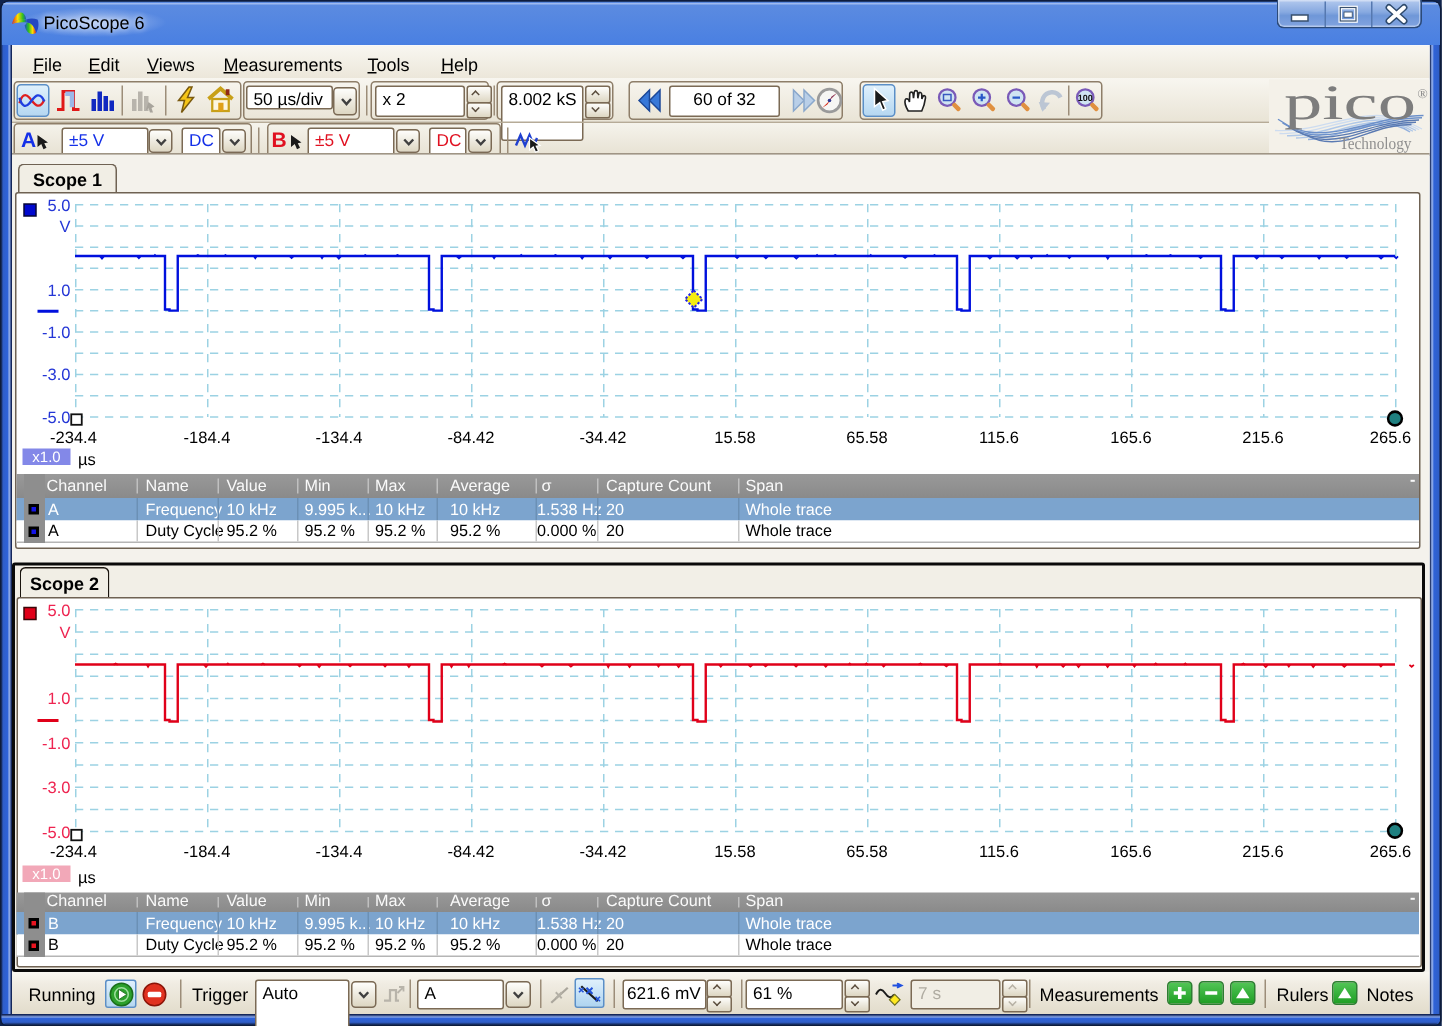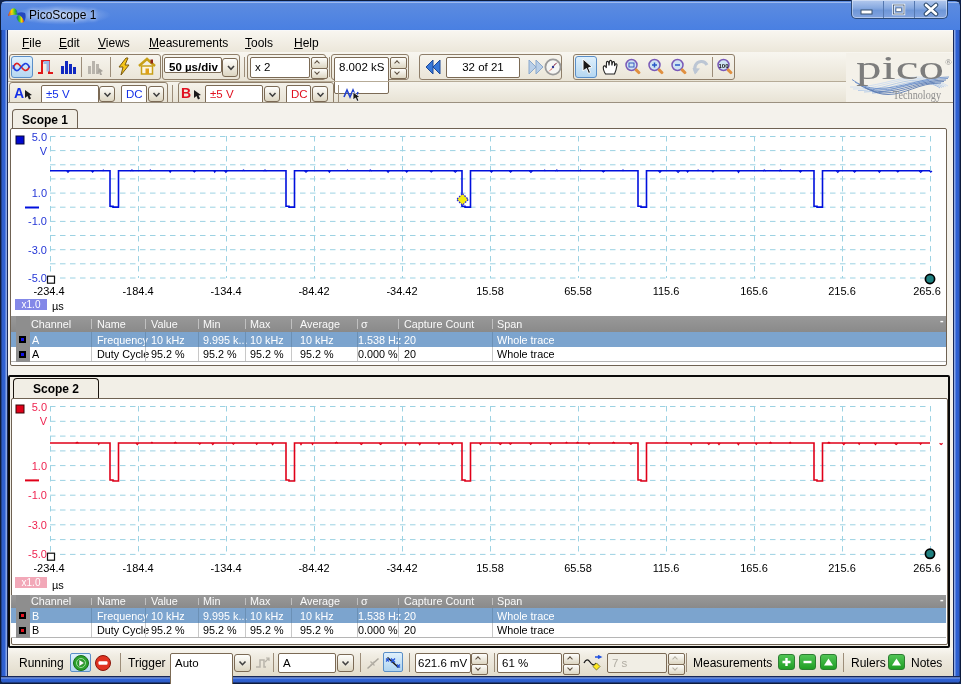--- a/index.html
+++ b/index.html
@@ -72,21 +72,21 @@
           <stop offset="0.35" stop-color="#30c020"></stop>
           <stop offset="0.7" stop-color="#ffe000"></stop>
           <stop offset="1" stop-color="#e02010"></stop>
         </linearGradient>
       </defs>
     <path d="M0,10 C2,2 7,0 9,5 L9.5,7 C5,6 2,8 0,10 z" fill="url(#rb1)"></path>
     <path d="M0,10 C3,7 6,6 9.5,7 L10,9 C6,8.5 3,9 0,10 z" fill="url(#rb1)"></path>
     <path d="M9.5,7 L10,9 C13,9.5 15,12 16,16 C18,13 18,9 17,7 C14.5,6 12,6 9.5,7 z" fill="#2448c0"></path>
     <path d="M10,9 C13,9.5 15,12 16,16 C12,18 9,15 8.5,11 z" fill="url(#rb2)"></path>
   </svg>
-  <div class="abs" style="left:29px;top:8px;font-size:12px;color:#000;text-shadow:0 0 4px rgba(255,255,255,.9);">PicoScope 1</div>
+  <div class="abs" style="left:29px;top:8px;font-size:12px;color:#000;text-shadow:0 0 4px rgba(255,255,255,.9);">PicoScope 6</div>
 
   <div class="abs" style="left:851px;top:0;width:97px;height:19px;border:1px solid #2c4a78;border-top:none;border-radius:0 0 5px 5px;background:linear-gradient(180deg,#b3c9ee 0,#87a9e0 45%,#6f97d8 58%,#82a4e0 100%);box-shadow:inset 0 0 0 1px rgba(255,255,255,.4);"></div>
   <div class="abs" style="left:883px;top:1px;width:1px;height:17px;background:#5578b0;"></div>
   <div class="abs" style="left:914px;top:1px;width:1px;height:17px;background:#5578b0;"></div>
   <svg class="abs" style="left:858px;top:2px;" width="18" height="15">
       <rect x="3" y="8" width="11" height="4" fill="#fff" stroke="#38506e" stroke-width="1"></rect>
     </svg>
   <svg class="abs" style="left:890px;top:2px;" width="18" height="15">
       <rect x="3.5" y="3" width="10.5" height="9" fill="none" stroke="#fff" stroke-width="2.4"></rect>
       <rect x="3.5" y="3" width="10.5" height="9" fill="none" stroke="#38506e" stroke-width="0.8"></rect>
@@ -140,21 +140,21 @@
       <path d="M11,1 L4,10 h4 l-2,8 8,-10 h-4 l3,-7 z" fill="#f5c518" stroke="#7a5a10" stroke-width="1"></path>
     </svg>
   <svg class="abs" style="left:137px;top:57px;" width="20" height="19">
       <path d="M2,9 L10,2 L18,9" fill="none" stroke="#c8a018" stroke-width="2.5"></path>
       <rect x="4.5" y="9" width="11" height="8" fill="#fdf6e0" stroke="#c8a018" stroke-width="1.5"></rect>
       <rect x="8.5" y="11.5" width="3.5" height="5.5" fill="#e0a018"></rect>
       <rect x="13.5" y="2.5" width="2.5" height="4" fill="#902818"></rect>
     </svg>
 
   <div class="abs grp" style="left:161.5px;top:54px;width:78px;height:26px;"></div>
-  <div class="field" style="left:164px;top:56.5px;width:58px;height:16px;line-height:19px;font-weight:bold;">50 µs/div</div>
+  <div class="field" style="left:164px;top:56.5px;width:58px;height:16px;line-height:19px;">50 µs/div</div>
   <div class="drop" style="left:221.5px;top:57.5px;width:16.5px;height:19px;"><svg width="16" height="17">
         <path d="M5,7 l3,3.4 3,-3.4" fill="none" stroke="#404040" stroke-width="1.6"></path>
       </svg></div>
   <div class="abs sep" style="left:243.5px;top:57px;height:20px;"></div>
   <div class="abs grp" style="left:247px;top:54px;width:79px;height:26px;"></div>
   <div class="field" style="left:250px;top:56.5px;width:60px;height:21px;line-height:19px;">x 2</div>
   <div class="abs spin" style="left:310.5px;top:57px;">
       <div class="up"></div>
       <div class="dn"></div>
     </div>
@@ -164,21 +164,21 @@
   <div class="abs spin" style="left:390px;top:57px;">
       <div class="up"></div>
       <div class="dn"></div>
     </div>
 
   <div class="abs grp" style="left:419px;top:54px;width:143px;height:26px;"></div>
   <svg class="abs" style="left:423px;top:57px;" width="20" height="20">
       <path d="M10,3 L3,10 L10,17 z" fill="#3878d8" stroke="#1c4898" stroke-width="1"></path>
       <path d="M17,3 L10,10 L17,17 z" fill="#3878d8" stroke="#1c4898" stroke-width="1"></path>
     </svg>
-  <div class="field" style="left:446px;top:56.5px;width:74px;height:21px;line-height:19px;text-align:center;padding-left:0;">32 of 21</div>
+  <div class="field" style="left:446px;top:56.5px;width:74px;height:21px;line-height:19px;text-align:center;padding-left:0;">60 of 32</div>
   <svg class="abs" style="left:526px;top:57px;" width="20" height="20">
       <path d="M3,3 L10,10 L3,17 z" fill="#b9cfe8" stroke="#8aa8cc" stroke-width="1"></path>
       <path d="M10,3 L17,10 L10,17 z" fill="#b9cfe8" stroke="#8aa8cc" stroke-width="1"></path>
     </svg>
   <svg class="abs" style="left:543px;top:57px;" width="20" height="20">
       <circle cx="10" cy="10" r="7.6" fill="#f6f6f4" stroke="#9a9a9a" stroke-width="1.8"></circle>
       <path d="M15,5 L11.5,7.3 L9.2,11 L5,15 L8.6,12.6 L10.9,9 z" fill="#d62a16"></path>
       <path d="M15,5 L10.9,9 L9.2,11 L11.5,7.3 z" fill="#38409c" fill-opacity="0.55"></path>
       <circle cx="10" cy="10" r="1.2" fill="#303890"></circle>
     </svg>
@@ -487,21 +487,21 @@
       <div class="tsep" style="left:481px;background:#c8c8c8;"></div>
   </div>
 
   <div class="abs" style="left:15.5px;top:316px;width:14px;height:46px;background:#8e8e8e;z-index:3;"></div>
   <div class="abs" style="left:19px;top:336px;width:7px;height:7px;background:#000;z-index:4;"></div>
   <div class="abs" style="left:20.8px;top:337.8px;width:3.5px;height:3.5px;background:#1414e8;z-index:5;"></div>
   <div class="abs" style="left:19px;top:351px;width:7px;height:7px;background:#000;z-index:4;"></div>
   <div class="abs" style="left:20.8px;top:352.8px;width:3.5px;height:3.5px;background:#1414e8;z-index:5;"></div>
 
   <div class="abs" style="left:8px;top:375px;width:942px;height:273px;border:2.5px solid #0a0a0a;border-radius:2px;background:#f2efe7;"></div>
-  <div class="abs tab" style="left:13px;top:377.5px;width:86px;height:21px;line-height:21px;border-color:#1a140e;border-width:1.5px;">Scope 2</div>
+  <div class="abs tab" style="left:13px;top:377.5px;width:60px;height:21px;line-height:21px;border-color:#1a140e;border-width:1.5px;">Scope 2</div>
   <div class="abs panel" style="left:10.5px;top:398px;width:937px;height:247px;"></div>
   <svg class="abs" style="left:11px;top:399px;" width="935" height="193">
     <g stroke="#9cd2e3" stroke-width="1" stroke-dasharray="5.5 4.5">
       <line x1="39" y1="7.5" x2="919" y2="7.5"></line>
         <line x1="39" y1="22.3" x2="919" y2="22.3"></line>
         <line x1="39" y1="37.1" x2="919" y2="37.1"></line>
         <line x1="39" y1="51.9" x2="919" y2="51.9"></line>
         <line x1="39" y1="66.6" x2="919" y2="66.6"></line>
         <line x1="39" y1="81.4" x2="919" y2="81.4"></line>
         <line x1="39" y1="96.2" x2="919" y2="96.2"></line>

